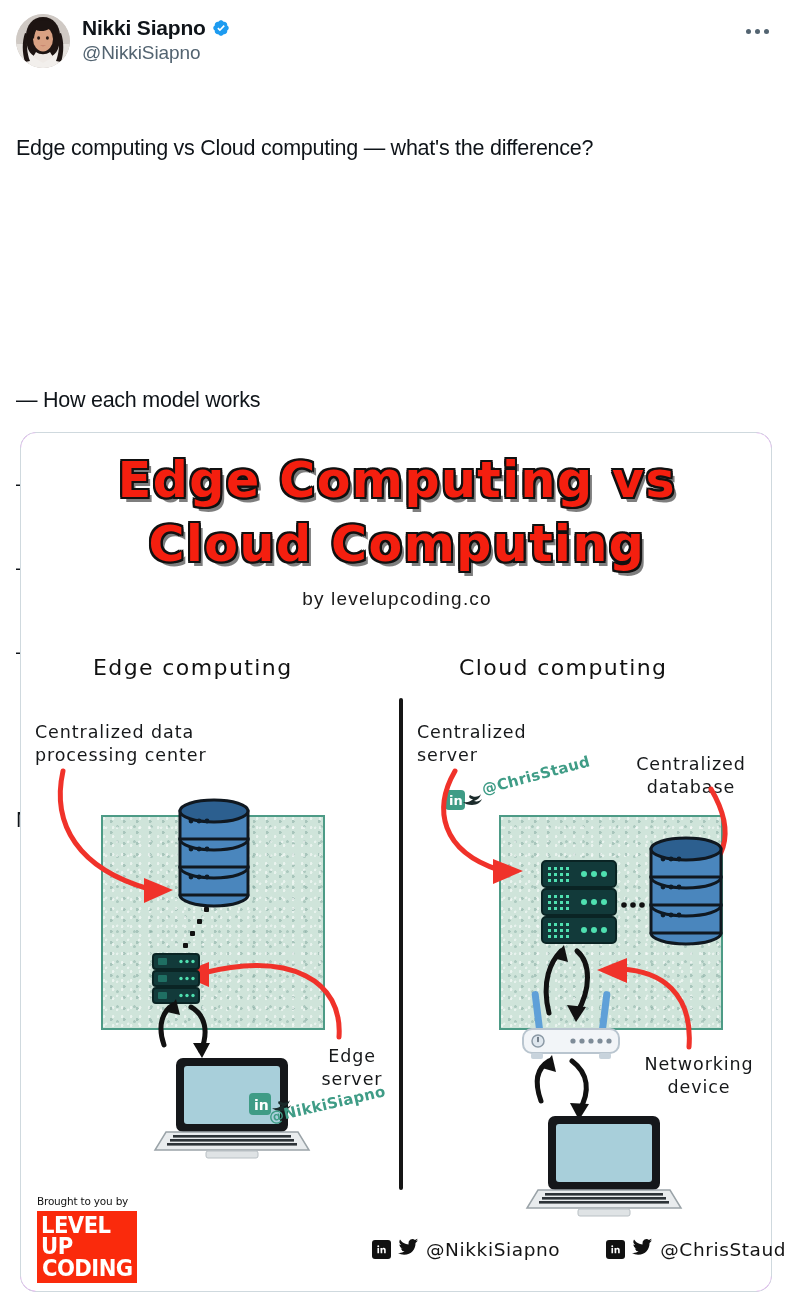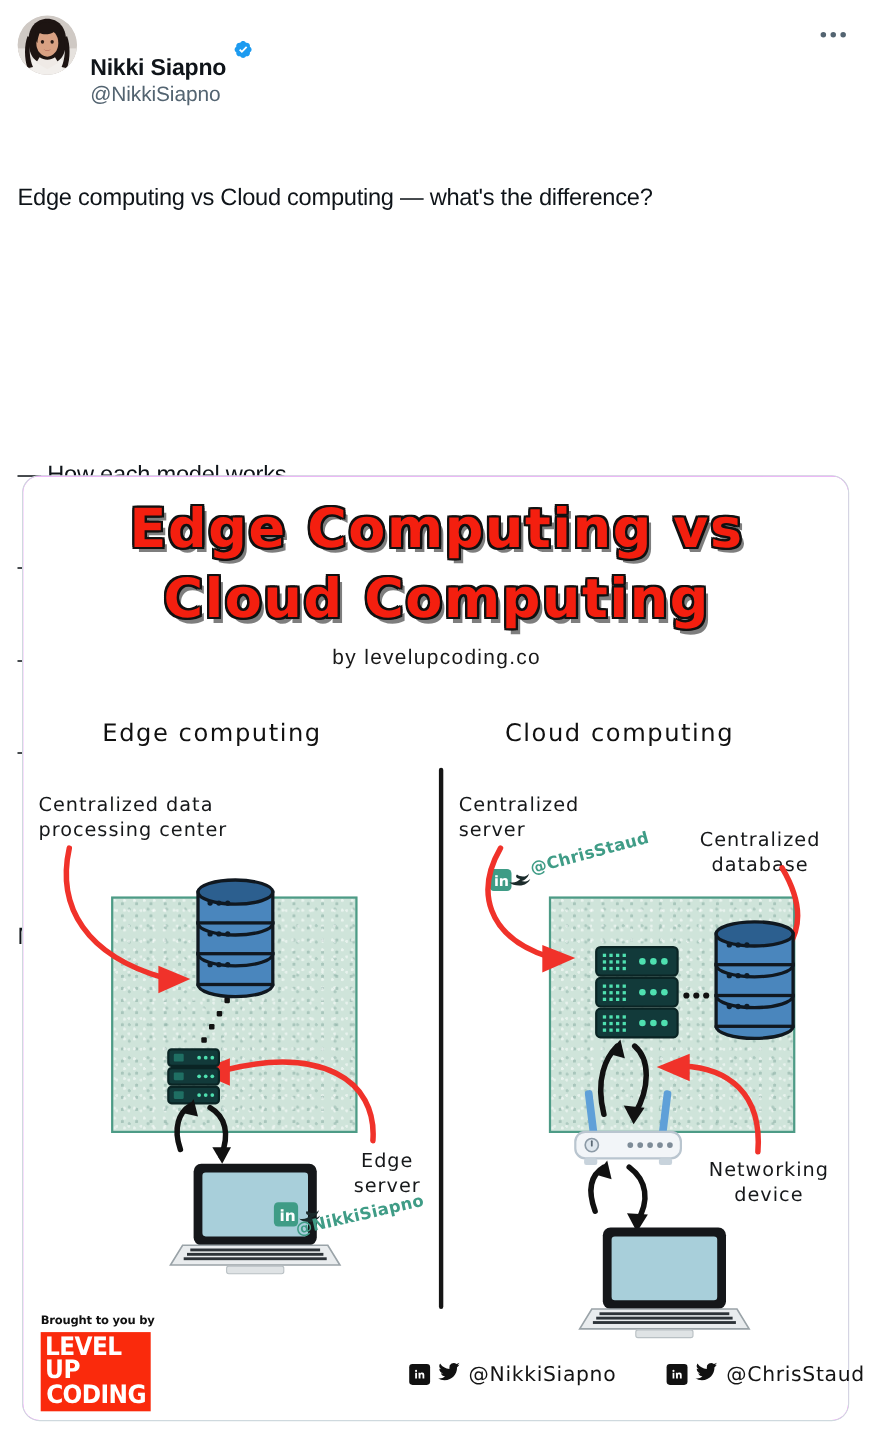--- a/index.html
+++ b/index.html
@@ -24,21 +24,21 @@
     overflow: hidden; flex: 0 0 54px;
     background: #d8d3cf;
     position: relative;
   }
   .avatar svg { display:block; width:100%; height:100%; }
 
   .namecol { margin-left: 12px; padding-top: 1px; }
   .dispname-row { display: flex; align-items: center; gap: 5px; }
   .dispname {
     font-size: 21px; font-weight: 700; color: #0f1419;
-    letter-spacing: -0.2px; line-height: 25px; margin-top: 34px;
+    letter-spacing: -0.2px; line-height: 25px;
   }
   .verified { width: 20px; height: 20px; display:block; }
   .handle {
     font-size: 19px; color: #536471; line-height: 24px;
     margin-top: 1px; letter-spacing: -0.1px;
   }
   .more-btn {
     position: absolute; right: 18px; top: 20px;
     width: 34px; height: 22px;
     display:flex; align-items:center; justify-content:center;
@@ -146,21 +146,21 @@
     color: #3f9c86;
     font-family: "DejaVu Sans", sans-serif;
     font-size: 14px; font-weight: 600; letter-spacing: 0.4px;
     white-space: nowrap;
   }
 
   
   .brand { position: absolute; left: 16px; top: 762px; }
   .brand-kicker {
     font-family: "DejaVu Sans", sans-serif;
-    font-weight: 700; font-size: 10.5px; color: #111;
+    font-weight: 400; font-size: 10.5px; color: #111;
     letter-spacing: -0.2px; margin-bottom: 4px;
   }
   .brand-box {
     width: 100px; height: 72px; background: #fa2a0c;
     display:flex; flex-direction: column; align-items:center; justify-content:center;
     line-height: 0.92;
   }
   .brand-box span {
     color:#fff; font-family:"DejaVu Sans", sans-serif; font-weight:700;
     font-size: 23px; letter-spacing: -0.6px;

